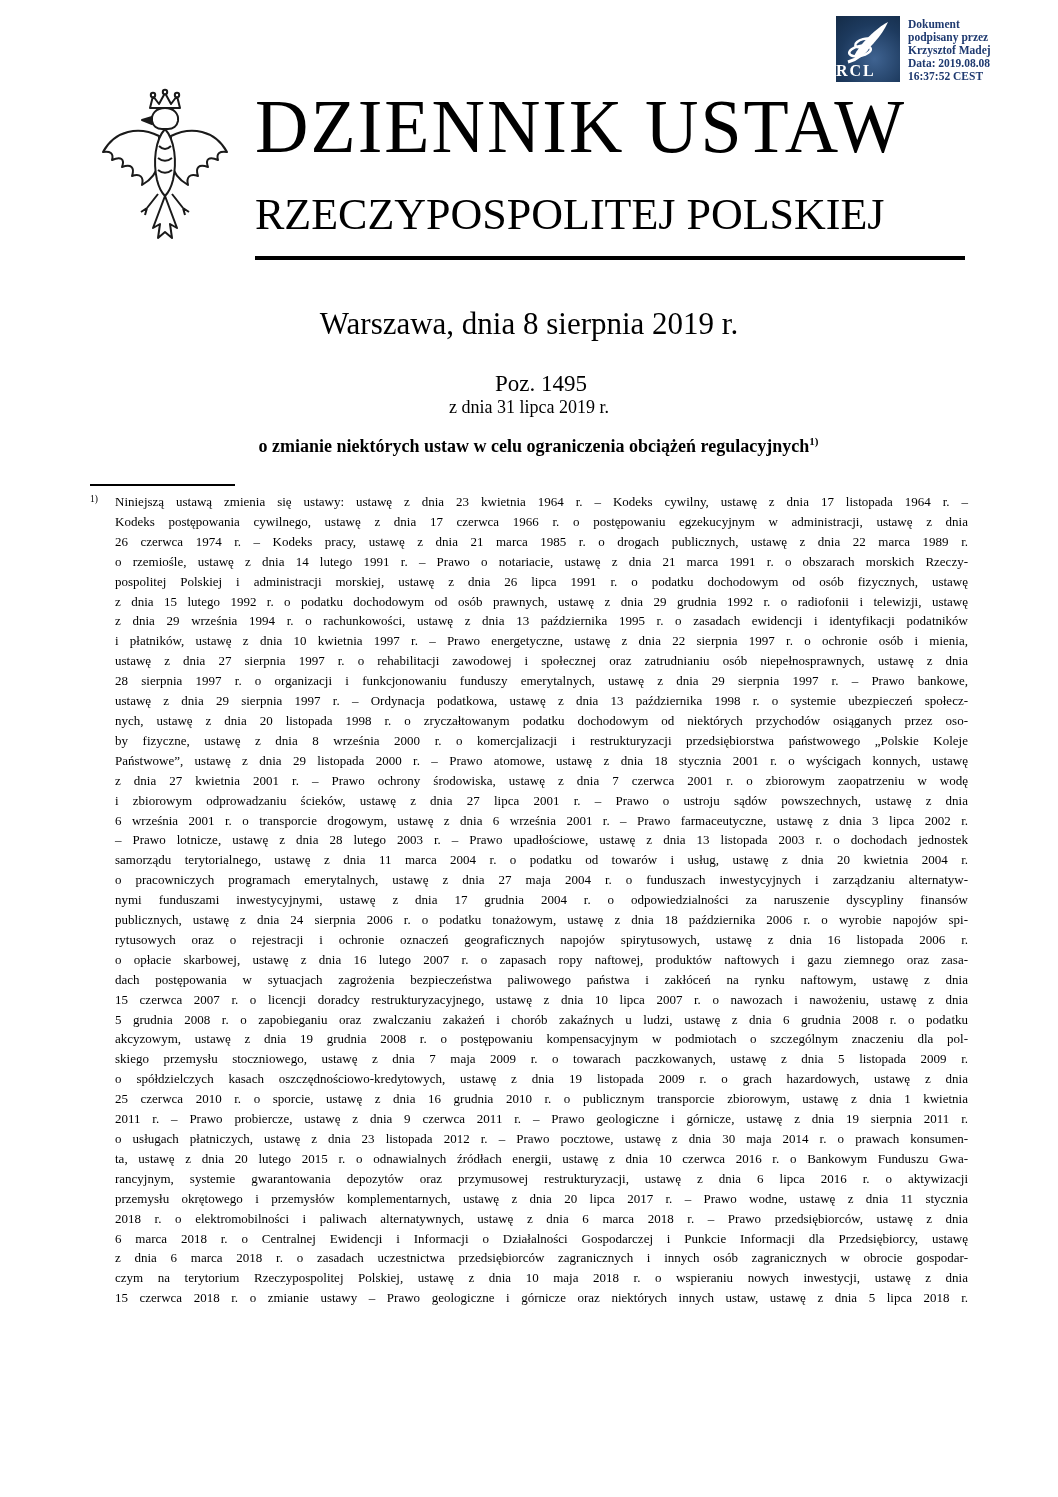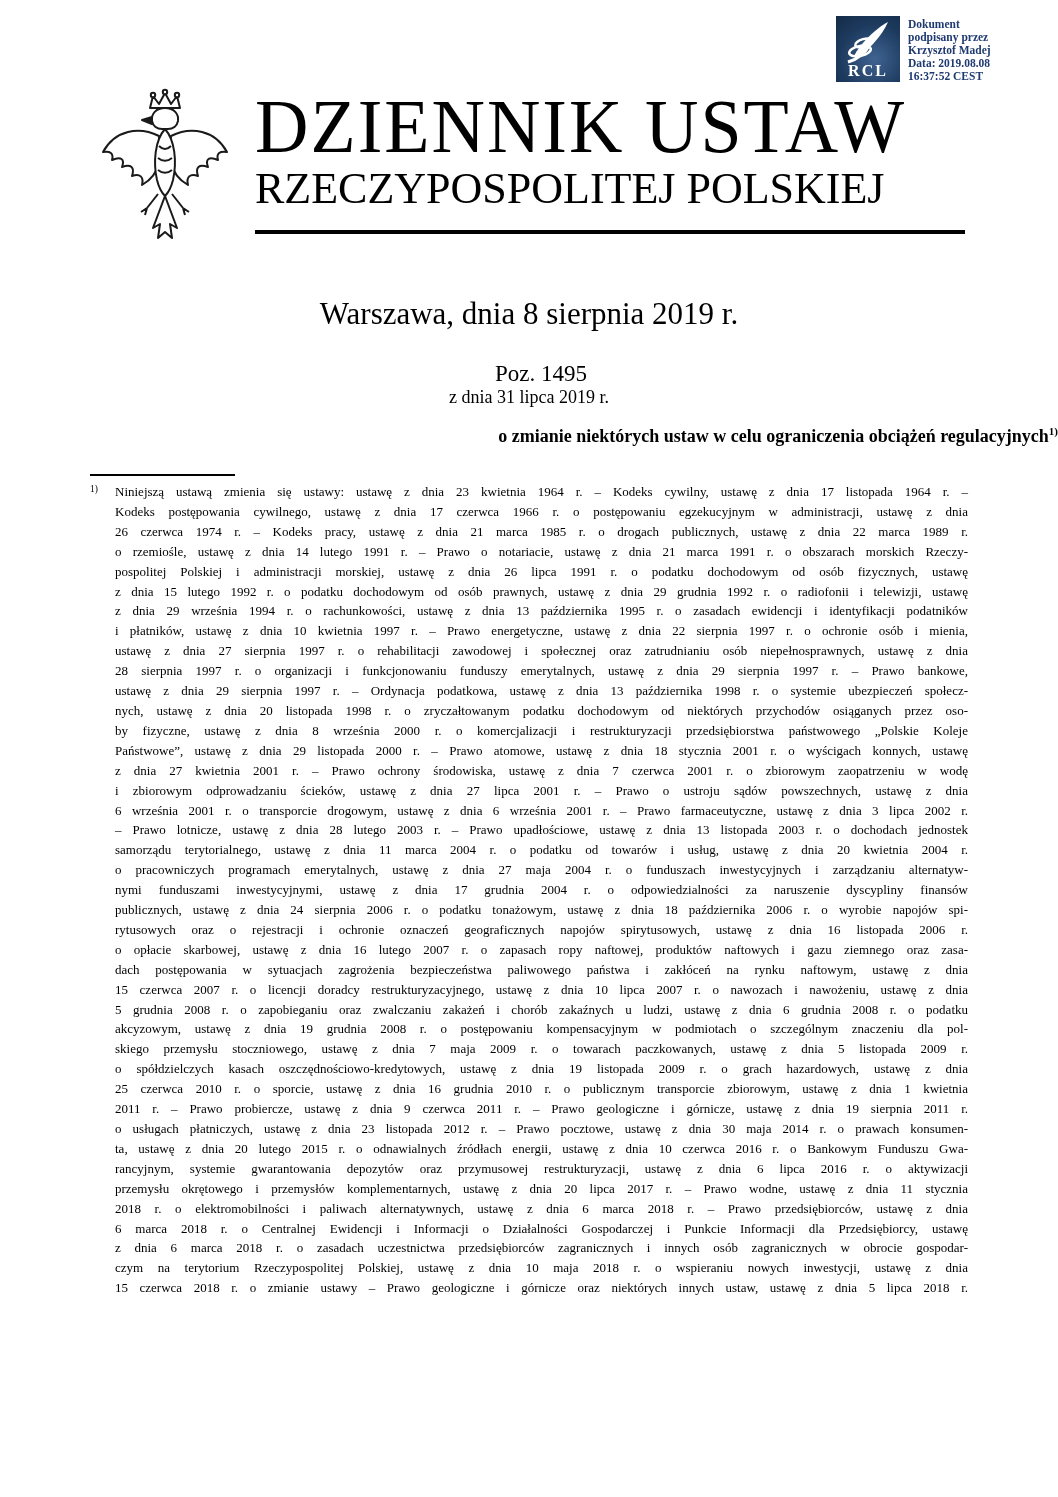--- a/index.html
+++ b/index.html
@@ -25,21 +25,21 @@
     width: 64px;
     height: 66px;
     background: radial-gradient(circle at 60% 65%, #3f6391 0%, #1d3a5e 60%, #142b47 100%);
     position: relative;
     flex: 0 0 auto;
   }
   .stamp-logo svg { position: absolute; left: 6px; top: 2px; }
   .stamp-logo-text {
     position: absolute;
     left: 0; right: 0; bottom: 2px;
-    text-align: center;
+    text-align: left;
     color: #ffffff;
     font-family: "Liberation Serif", serif;
     font-weight: bold;
     font-size: 16px;
     letter-spacing: 2px;
   }
   .stamp-lines {
     padding-top: 2px;
     font-family: "Liberation Serif", serif;
     font-size: 11.5px;
@@ -60,20 +60,21 @@
   .masthead-line1 {
     font-size: 74px;
     line-height: 76px;
     letter-spacing: 2px;
     white-space: nowrap;
     transform: scaleY(1.04);
   }
   .masthead-line2 {
     font-size: 44px;
     line-height: 50px;
+    margin-top: 26px;
     white-space: nowrap;
   }
   .masthead-rule {
     height: 4px;
     background: #000;
     margin-top: 16px;
   }
 
   
   .place-date {
@@ -96,21 +97,21 @@
     font-weight: bold;
     letter-spacing: 1.5px;
   }
   .act-date {
     margin-top: 0;
     text-align: center;
     font-size: 18px;
   }
   .act-title {
     margin-top: 17px;
-    text-align: right;
+    text-align: center;
     font-size: 18px;
     font-weight: bold;
     padding-left: 19px;
   }
   .act-title sup { font-size: 11px; }
 
   
   .fn-rule {
     margin: 27px 0 6px 90px;
     width: 145px;

